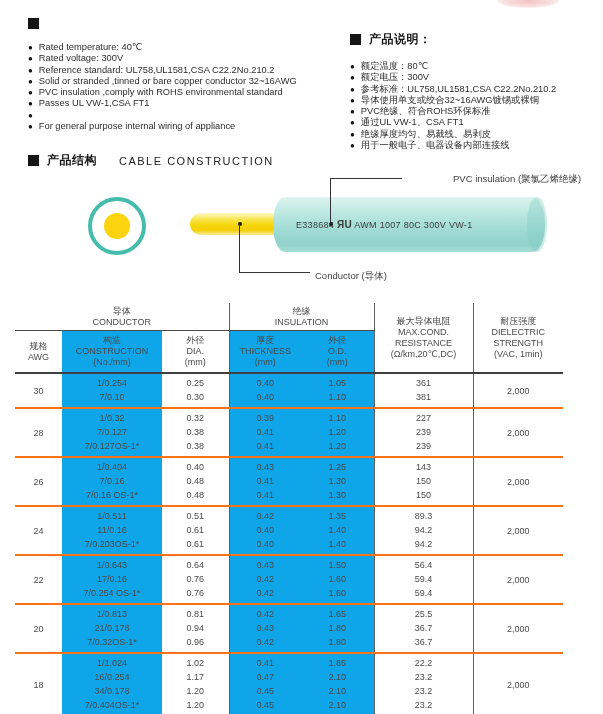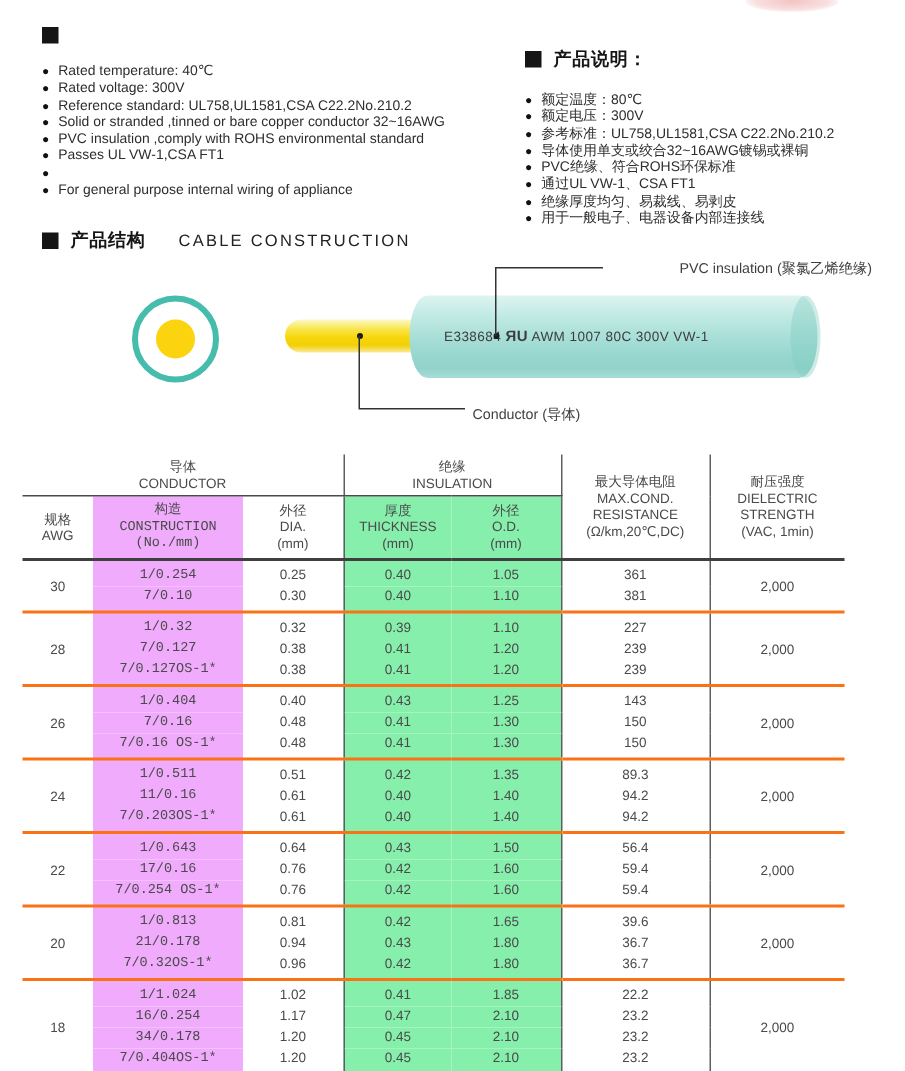--- a/index.html
+++ b/index.html
@@ -51,22 +51,22 @@
   
   .spec-wrap { position:absolute; left:15px; top:303px; }
   table.spec { border-collapse:collapse; table-layout:fixed; width:548px;
     font-size:9px; color:#4a4a4a; }
   table.spec th { font-weight:normal; text-align:center; vertical-align:middle;margin-top:22px; }
   table.spec td { text-align:center; vertical-align:middle; padding:1.5px 0; line-height:11px; }
   tr.h1 th { padding:3px 0 2px; line-height:11px; height:27px; }
   tr.h1 th.gh { border-bottom:1px solid #4a4a4a; }
   tr.h2 th { padding:4px 0; line-height:11px; height:42px; }
   tr.h2 th, tr.h1 th.span2 { border-bottom:2px solid #3f3f3f; }
-  .col-con { background:#f0abfc;font-family:Liberation Mono, monospace; }
-  .col-blue { background:#86efac; }
+  .col-con { background:#0ea5e9; }
+  .col-blue { background:#0ea5e9; }
   .bdiv-l { border-left:1.4px solid #5f5f5f; }
   .bdiv-r { border-right:1.4px solid #5f5f5f; }
   tr.gstart td { border-top:2px solid #f97316; padding-top:4px; }
   tr.gend td { padding-bottom:4px; }
 
   
   .corner-art { position:absolute; left:497px; top:-6px; width:62px; height:14px;
     border-radius:50%; opacity:.4;
     background:radial-gradient(ellipse at center,#e06a6a 0%,#f0b0b0 55%,rgba(255,255,255,0) 80%); }
 </style>
@@ -322,21 +322,21 @@
             <td class="col-blue bdiv-l">0.42</td>
             <td class="col-blue bdiv-r">1.60</td>
             <td class="bdiv-r">59.4</td>
           </tr>
           <tr class="gstart">
             <td rowspan="3">20</td>
             <td class="col-con">1/0.813</td>
             <td>0.81</td>
             <td class="col-blue bdiv-l">0.42</td>
             <td class="col-blue bdiv-r">1.65</td>
-            <td class="bdiv-r">39.6</td>
+            <td class="bdiv-r">25.5</td>
             <td rowspan="3">2,000</td>
           </tr>
           <tr>
             <td class="col-con">21/0.178</td>
             <td>0.94</td>
             <td class="col-blue bdiv-l">0.43</td>
             <td class="col-blue bdiv-r">1.80</td>
             <td class="bdiv-r">36.7</td>
           </tr>
           <tr class="gend">

